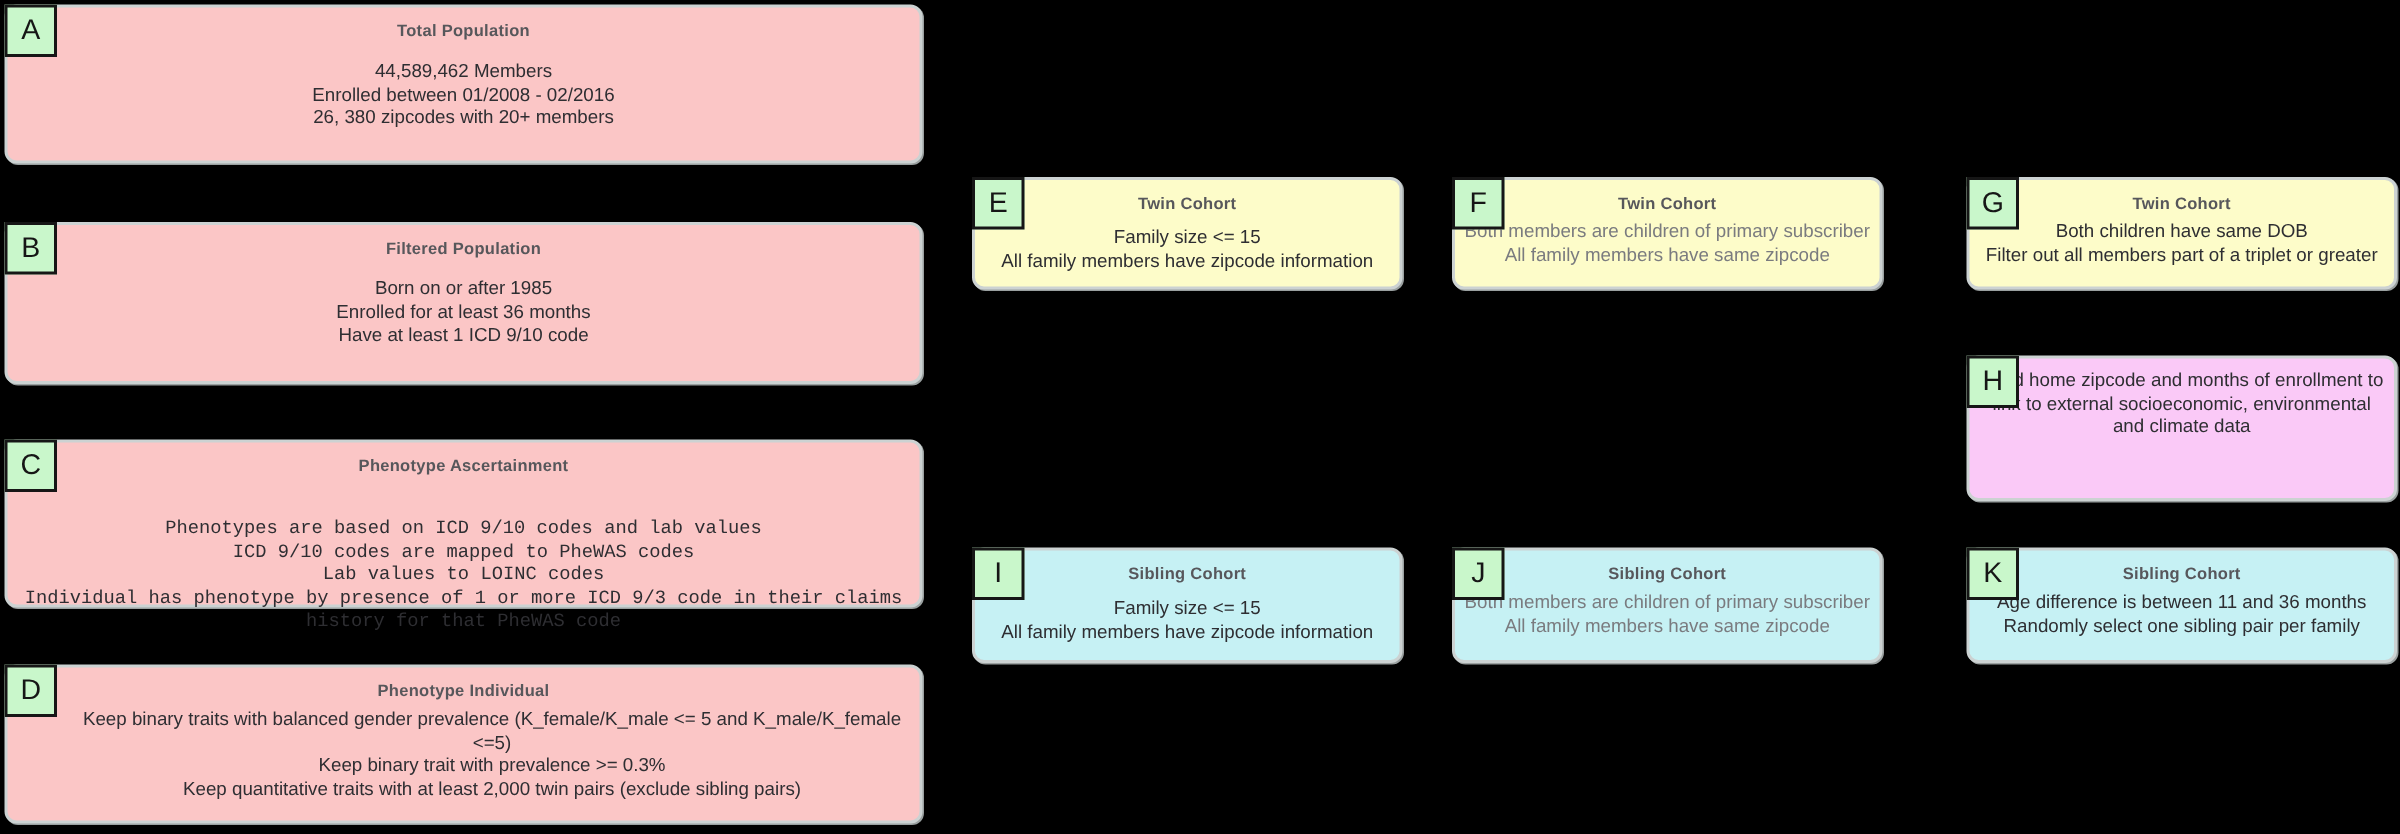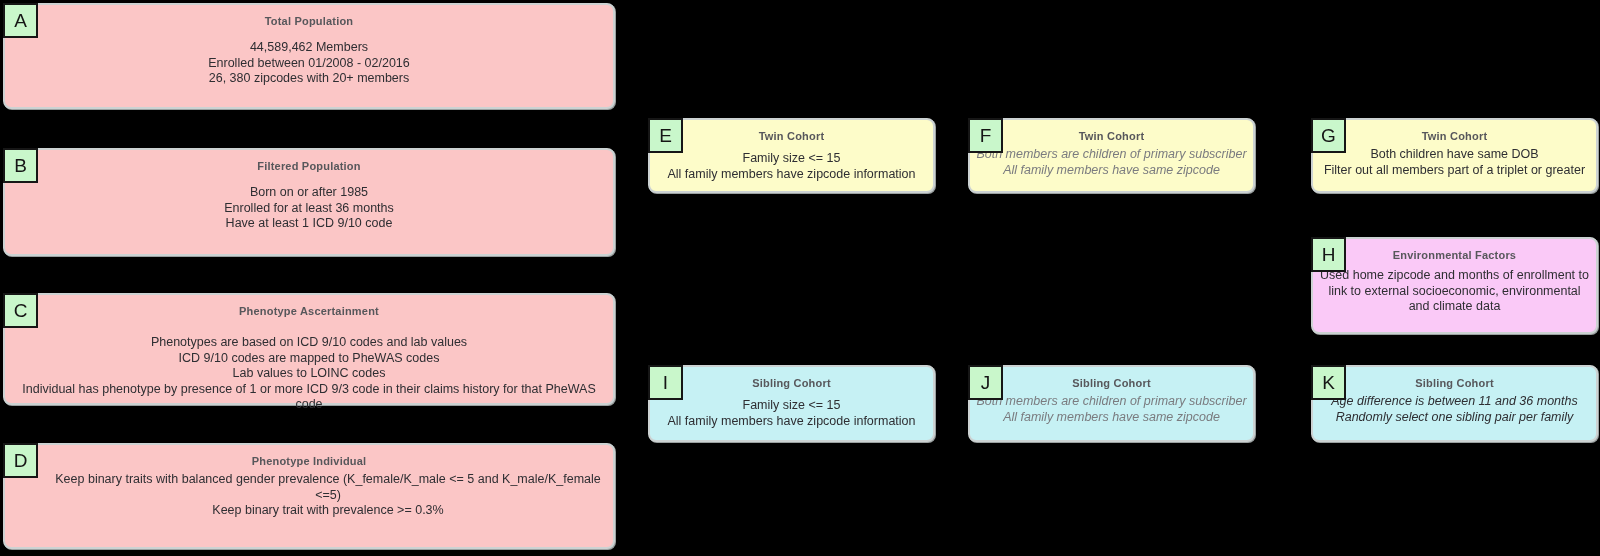--- a/index.html
+++ b/index.html
@@ -26,21 +26,21 @@
   }
   .title {
     font-weight:bold; color:#57575b; font-size:11px; padding-top:10px;
     letter-spacing:0.2px;
   }
   .lines {
     margin-top:5px; font-size:12.5px; color:#2e2e32; line-height:15.5px;
     padding:0 8px;
   }
   .spaced .lines { margin-top:13px; }
-  .muted  .lines { color:#7a7b7f;font-style:italic; }
+  .muted  .lines { color:#7a7b7f; }
   .line { white-space:normal; }
 </style>
 </head>
 <body>
 
 <div class="canvas">
 
   <div class="box pink spaced" style="left:3px; top:3px; width:612px; height:106px;">
     <div class="label-badge">A</div>
     <div class="title">Total Population</div>
@@ -57,34 +57,35 @@
     <div class="lines">
       <div class="line">Born on or after 1985</div>
       <div class="line">Enrolled for at least 36 months</div>
       <div class="line">Have at least 1 ICD 9/10 code</div>
     </div>
   </div>
 
   <div class="box pink" style="left:3px; top:293px; width:612px; height:112px;">
     <div class="label-badge">C</div>
     <div class="title">Phenotype Ascertainment</div>
-    <div class="lines" style="margin-top:18px; padding:0 2px;">
+    <div class="lines" style="margin-top:28px; padding:0 2px;font-family:Liberation Mono, monospace;">
       <div class="line">Phenotypes are based on ICD 9/10 codes and lab values</div>
       <div class="line">ICD 9/10 codes are mapped to PheWAS codes</div>
       <div class="line">Lab values to LOINC codes</div>
       <div class="line">Individual has phenotype by presence of 1 or more ICD 9/3 code in their claims history for that PheWAS code</div>
     </div>
   </div>
 
   <div class="box pink" style="left:3px; top:443px; width:612px; height:106px;">
     <div class="label-badge">D</div>
     <div class="title">Phenotype Individual</div>
     <div class="lines" style="padding:0 2px;margin-left:38px;">
       <div class="line">Keep binary traits with balanced gender prevalence (K_female/K_male &lt;= 5 and K_male/K_female &lt;=5)</div>
       <div class="line">Keep binary trait with prevalence &gt;= 0.3%</div>
+      <div class="line">Keep quantitative traits with at least 2,000 twin pairs (exclude sibling pairs)</div>
     </div>
   </div>
 
   <div class="box yellow spaced" style="left:648px; top:118px; width:287px; height:75px;">
     <div class="label-badge">E</div>
     <div class="title">Twin Cohort</div>
     <div class="lines" style="margin-top:9px;">
       <div class="line">Family size &lt;= 15</div>
       <div class="line">All family members have zipcode information</div>
     </div>
@@ -103,21 +104,20 @@
     <div class="label-badge">G</div>
     <div class="title">Twin Cohort</div>
     <div class="lines" style="padding:0 2px;">
       <div class="line">Both children have same DOB</div>
       <div class="line">Filter out all members part of a triplet or greater</div>
     </div>
   </div>
 
   <div class="box magenta" style="left:1311px; top:237px; width:287px; height:97px;">
     <div class="label-badge">H</div>
-    <div class="title">Environmental Factors</div>
     <div class="lines" style="margin-top:7px; padding:0 4px;text-align:center;">
       <div class="line">Used home zipcode and months of enrollment to link to external socioeconomic, environmental and climate data</div>
     </div>
   </div>
 
   <div class="box cyan spaced" style="left:648px; top:365px; width:287px; height:77px;">
     <div class="label-badge">I</div>
     <div class="title">Sibling Cohort</div>
     <div class="lines" style="margin-top:9px;">
       <div class="line">Family size &lt;= 15</div>
@@ -130,19 +130,19 @@
     <div class="title">Sibling Cohort</div>
     <div class="lines" style="padding:0 2px;">
       <div class="line">Both members are children of primary subscriber</div>
       <div class="line">All family members have same zipcode</div>
     </div>
   </div>
 
   <div class="box cyan" style="left:1311px; top:365px; width:287px; height:77px;">
     <div class="label-badge">K</div>
     <div class="title">Sibling Cohort</div>
-    <div class="lines" style="padding:0 2px;font-style:italic;">
+    <div class="lines" style="padding:0 2px;">
       <div class="line">Age difference is between 11 and 36 months</div>
       <div class="line">Randomly select one sibling pair per family</div>
     </div>
   </div>
 
 </div>
 
 </body></html>

